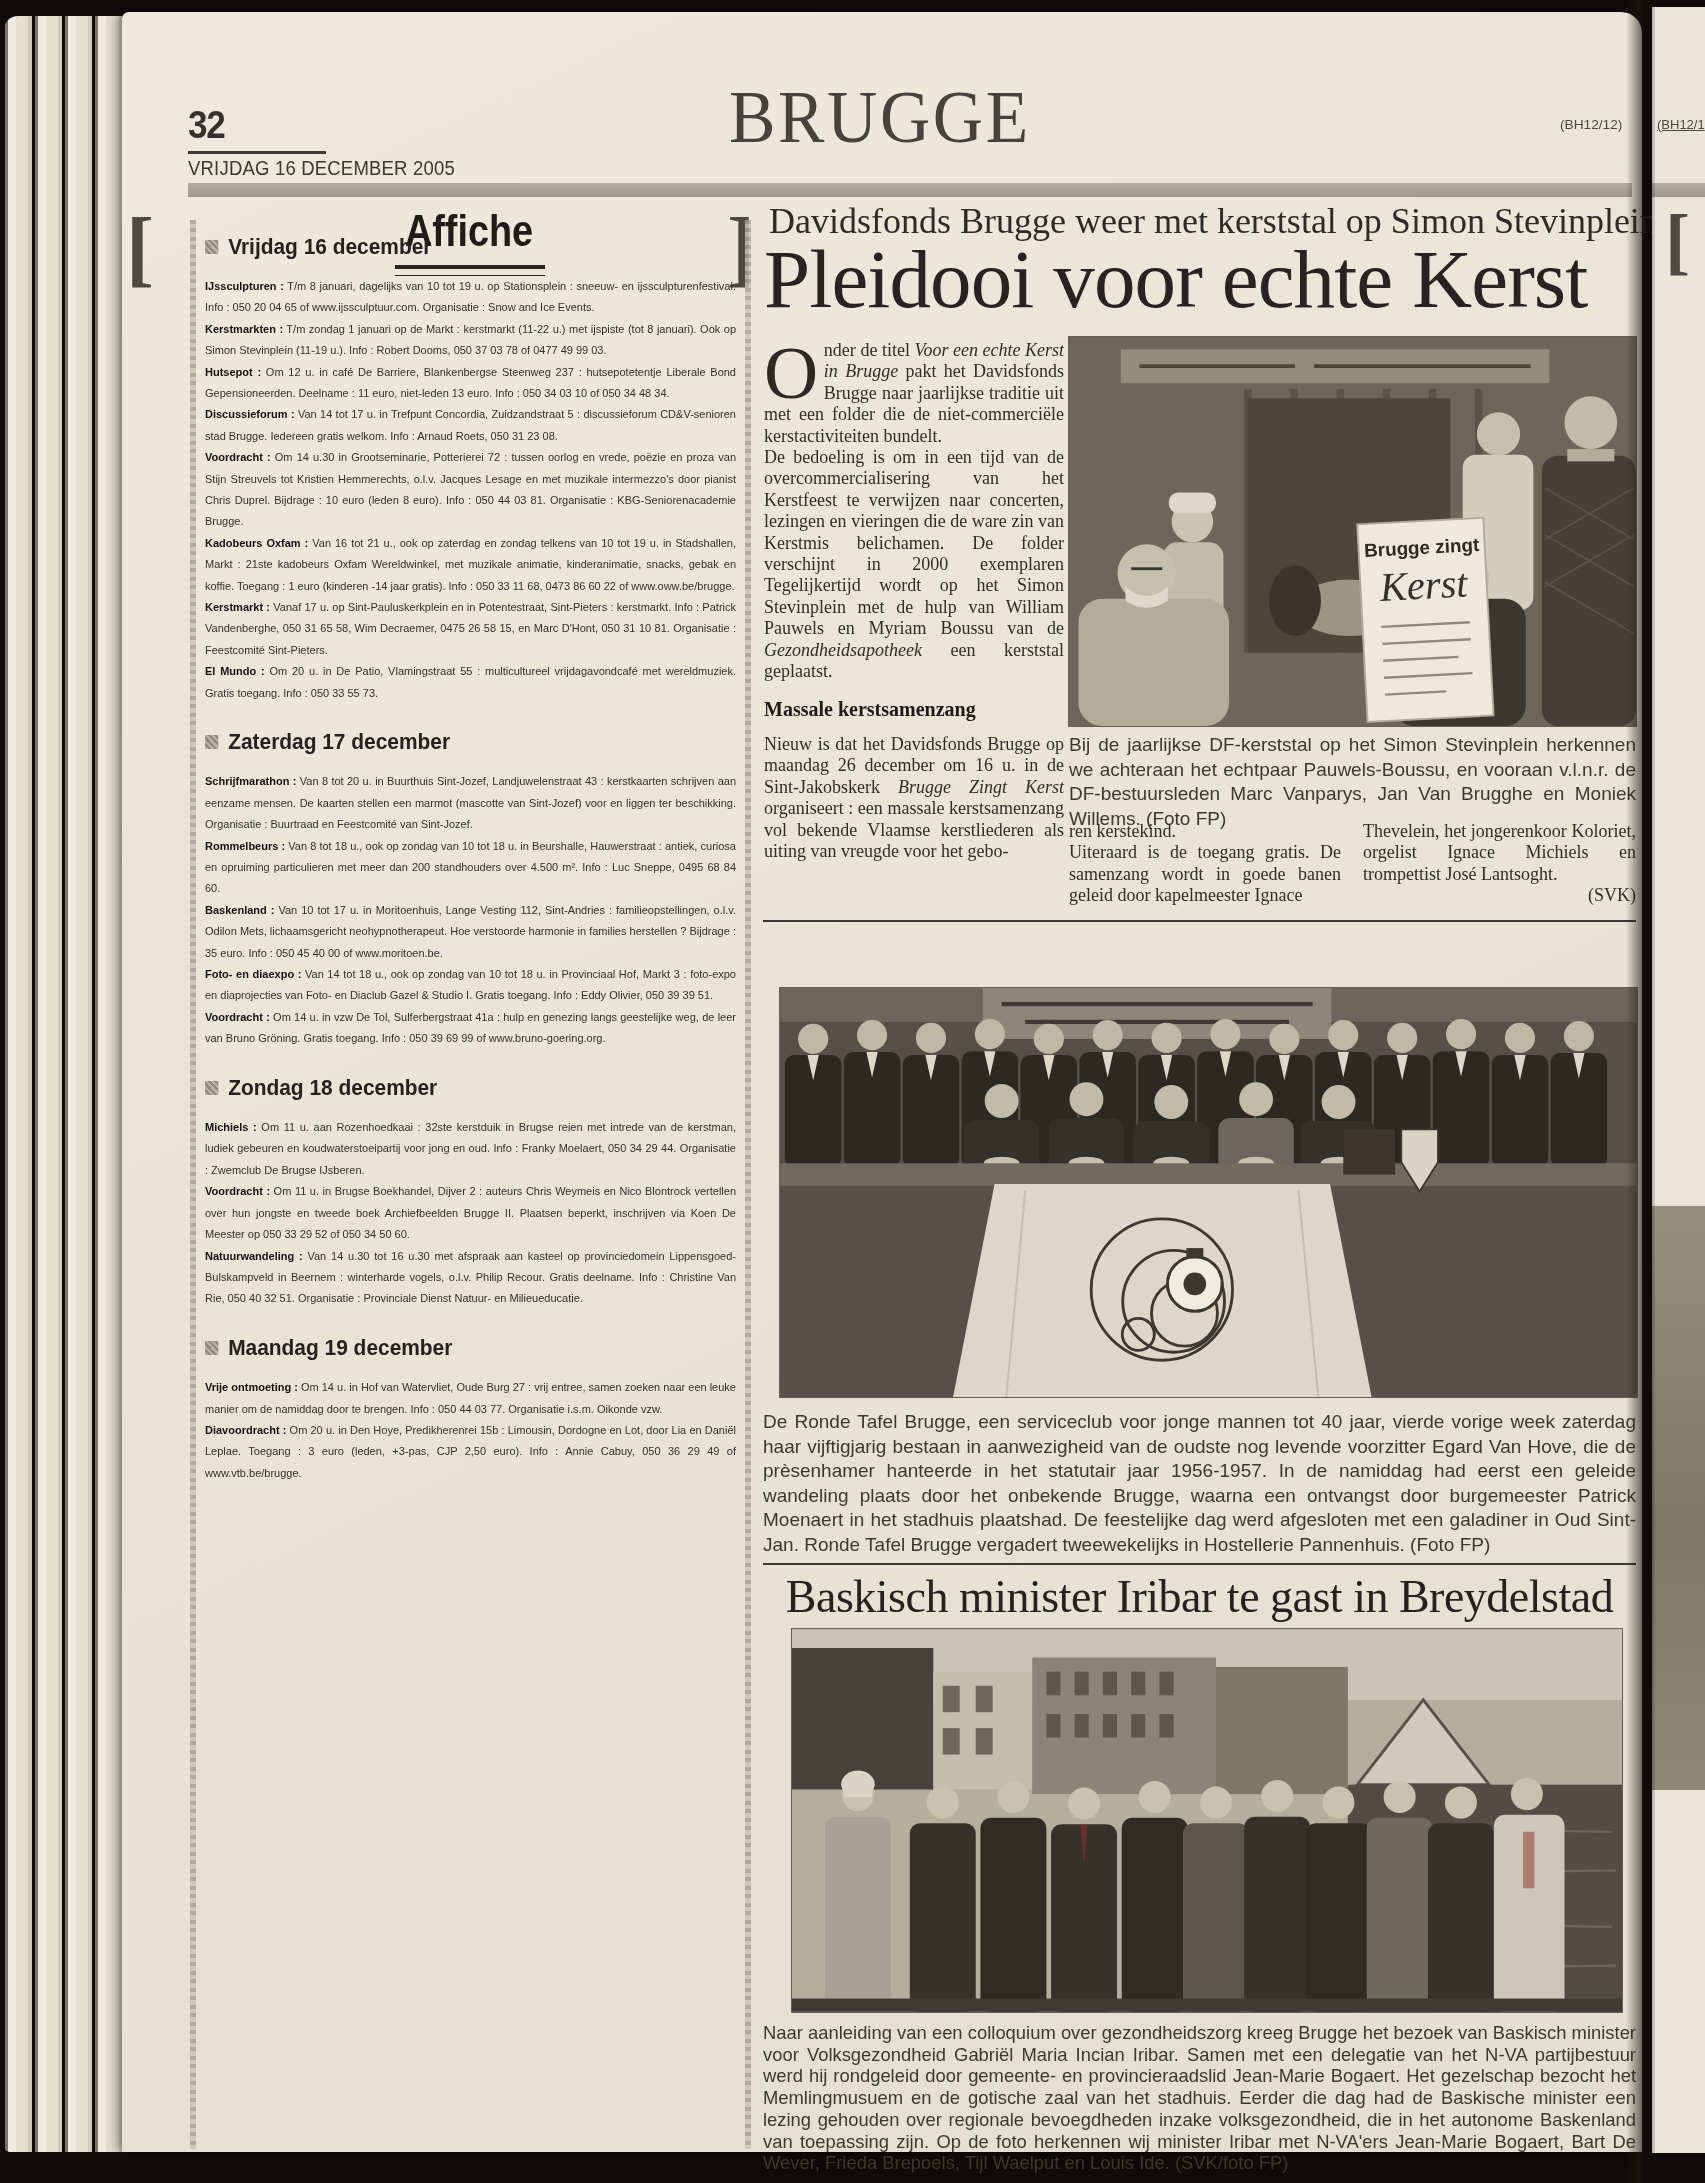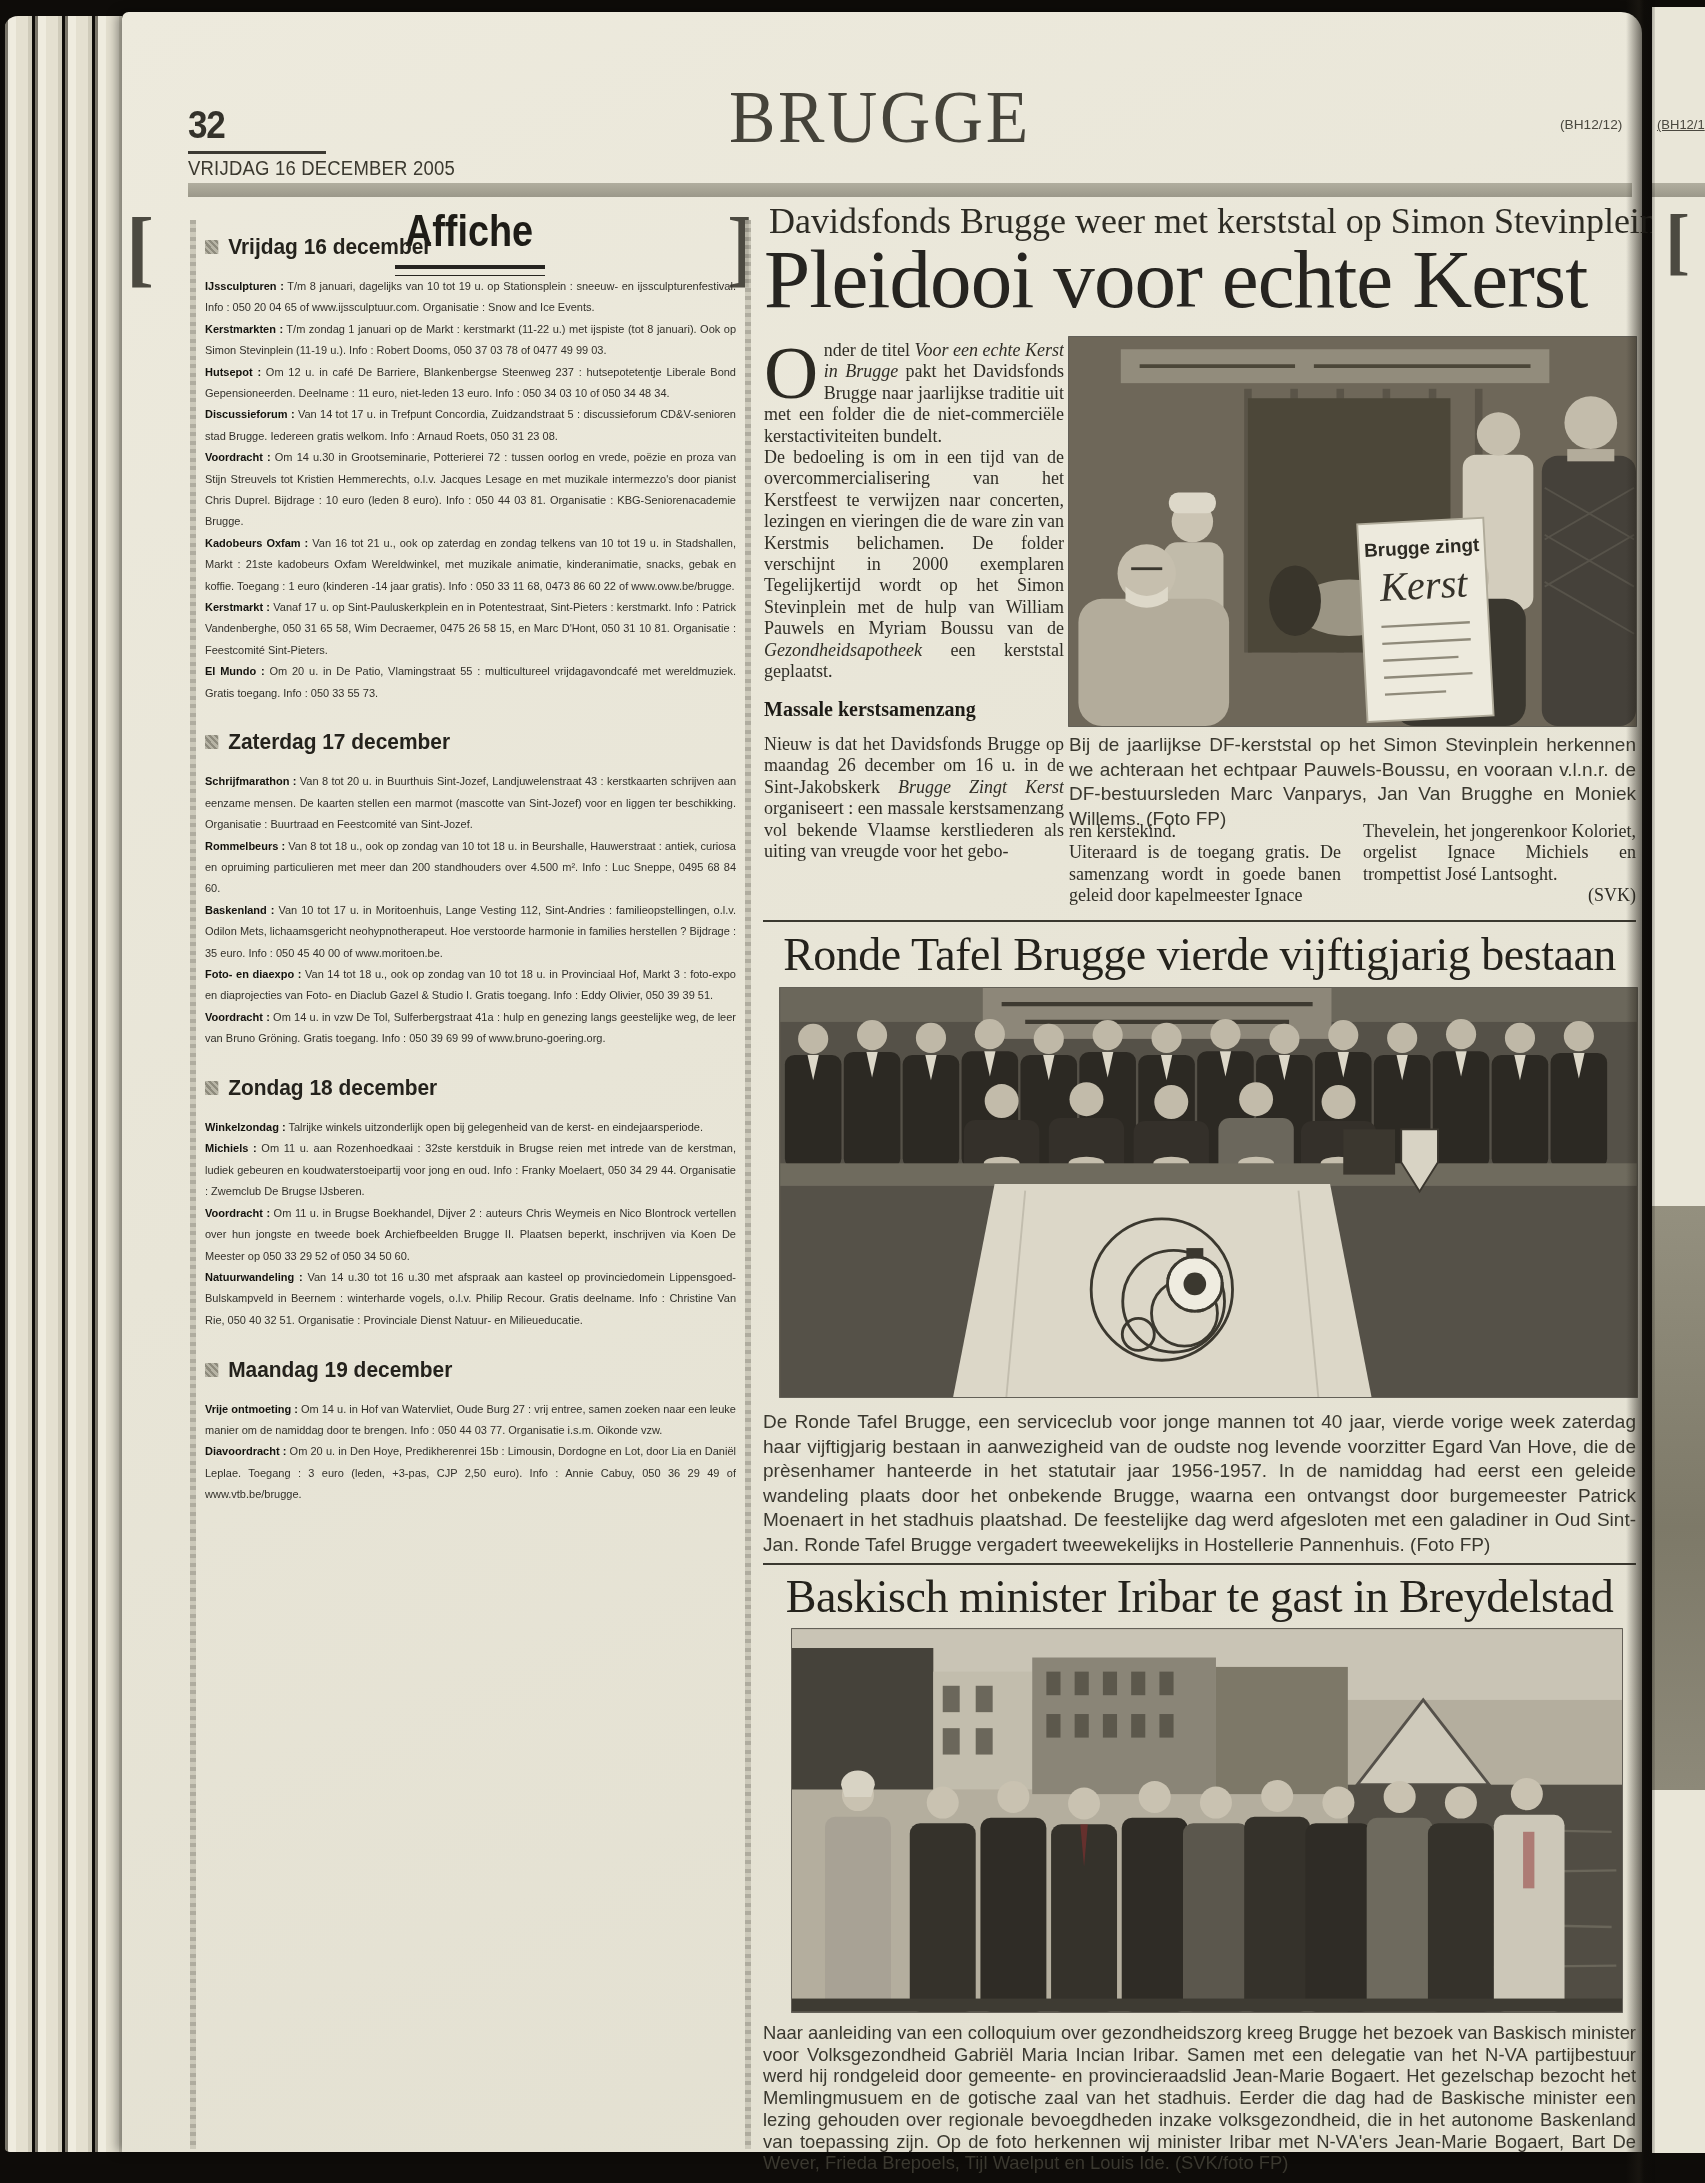--- a/index.html
+++ b/index.html
@@ -100,21 +100,20 @@
       </div>
       <p class="af-item"><b>Schrijfmarathon :</b> Van 8 tot 20 u. in Buurthuis Sint-Jozef, Landjuwelenstraat 43 : kerstkaarten schrijven aan eenzame mensen. De kaarten stellen een marmot (mascotte van Sint-Jozef) voor en liggen ter beschikking. Organisatie : Buurtraad en Feestcomité van Sint-Jozef.</p>
       <p class="af-item"><b>Rommelbeurs :</b> Van 8 tot 18 u., ook op zondag van 10 tot 18 u. in Beurshalle, Hauwerstraat : antiek, curiosa en opruiming particulieren met meer dan 200 standhouders over 4.500 m². Info : Luc Sneppe, 0495 68 84 60.</p>
       <p class="af-item"><b>Baskenland :</b> Van 10 tot 17 u. in Moritoenhuis, Lange Vesting 112, Sint-Andries : familieopstellingen, o.l.v. Odilon Mets, lichaamsgericht neohypnotherapeut. Hoe verstoorde harmonie in families herstellen ? Bijdrage : 35 euro. Info : 050 45 40 00 of www.moritoen.be.</p>
       <p class="af-item"><b>Foto- en diaexpo :</b> Van 14 tot 18 u., ook op zondag van 10 tot 18 u. in Provinciaal Hof, Markt 3 : foto-expo en diaprojecties van Foto- en Diaclub Gazel &amp; Studio I. Gratis toegang. Info : Eddy Olivier, 050 39 39 51.</p>
       <p class="af-item"><b>Voordracht :</b> Om 14 u. in vzw De Tol, Sulferbergstraat 41a : hulp en genezing langs geestelijke weg, de leer van Bruno Gröning. Gratis toegang. Info : 050 39 69 99 of www.bruno-goering.org.</p>
       <div class="day-h">
         <span class="bullet"></span>
         <span>Zondag 18 december</span>
       </div>
-      <p class="af-item"><b>Winkelzondag :</b> Talrijke winkels uitzonderlijk open bij gelegenheid van de kerst- en eindejaarsperiode.</p>
       <p class="af-item"><b>Michiels :</b> Om 11 u. aan Rozenhoedkaai : 32ste kerstduik in Brugse reien met intrede van de kerstman, ludiek gebeuren en koudwaterstoeipartij voor jong en oud. Info : Franky Moelaert, 050 34 29 44. Organisatie : Zwemclub De Brugse IJsberen.</p>
       <p class="af-item"><b>Voordracht :</b> Om 11 u. in Brugse Boekhandel, Dijver 2 : auteurs Chris Weymeis en Nico Blontrock vertellen over hun jongste en tweede boek Archiefbeelden Brugge II. Plaatsen beperkt, inschrijven via Koen De Meester op 050 33 29 52 of 050 34 50 60.</p>
       <p class="af-item"><b>Natuurwandeling :</b> Van 14 u.30 tot 16 u.30 met afspraak aan kasteel op provinciedomein Lippensgoed-Bulskampveld in Beernem : winterharde vogels, o.l.v. Philip Recour. Gratis deelname. Info : Christine Van Rie, 050 40 32 51. Organisatie : Provinciale Dienst Natuur- en Milieueducatie.</p>
       <div class="day-h">
         <span class="bullet"></span>
         <span>Maandag 19 december</span>
       </div>
       <p class="af-item"><b>Vrije ontmoeting :</b> Om 14 u. in Hof van Watervliet, Oude Burg 27 : vrij entree, samen zoeken naar een leuke manier om de namiddag door te brengen. Info : 050 44 03 77. Organisatie i.s.m. Oikonde vzw.</p>
       <p class="af-item"><b>Diavoordracht :</b> Om 20 u. in Den Hoye, Predikherenrei 15b : Limousin, Dordogne en Lot, door Lia en Daniël Leplae. Toegang : 3 euro (leden, +3-pas, CJP 2,50 euro). Info : Annie Cabuy, 050 36 29 49 of www.vtb.be/brugge.</p>
     </div>
@@ -202,21 +201,20 @@
     <p>ren kerstekind.</p>
     <p>Uiteraard is de toegang gratis. De samenzang wordt in goede banen geleid door kapelmeester Ignace</p>
   </div>
   <div class="abs serifcol" style="left:1363px;top:821px;width:273px;height:97px;overflow:hidden;">
     <p>Thevelein, het jongerenkoor Koloriet, orgelist Ignace Michiels en trompettist José Lantsoght.</p>
     <p class="byline">(SVK)</p>
   </div>
 
   <div class="abs hrule" style="left:763px;top:920px;width:873px;"></div>
 
-  <div class="abs headline23" style="left:763px;top:931px;">Ronde Tafel Brugge vierde vijftigjarig bestaan</div>
   <div class="abs photo" style="left:780px;top:988px;width:857px;height:409px;">
     <svg width="857" height="409" viewBox="0 0 1818 868">
       <rect width="1818" height="868" fill="#555148"></rect>
       <rect y="0" width="1818" height="72" fill="#6b675b"></rect>
       <rect x="430" y="0" width="740" height="108" fill="#8d8779"></rect>
       <g stroke="#3e3a31" stroke-width="9">
           <line x1="470" y1="34" x2="1130" y2="34"></line>
           <line x1="520" y1="72" x2="1080" y2="72"></line>
         </g>
       <g>

